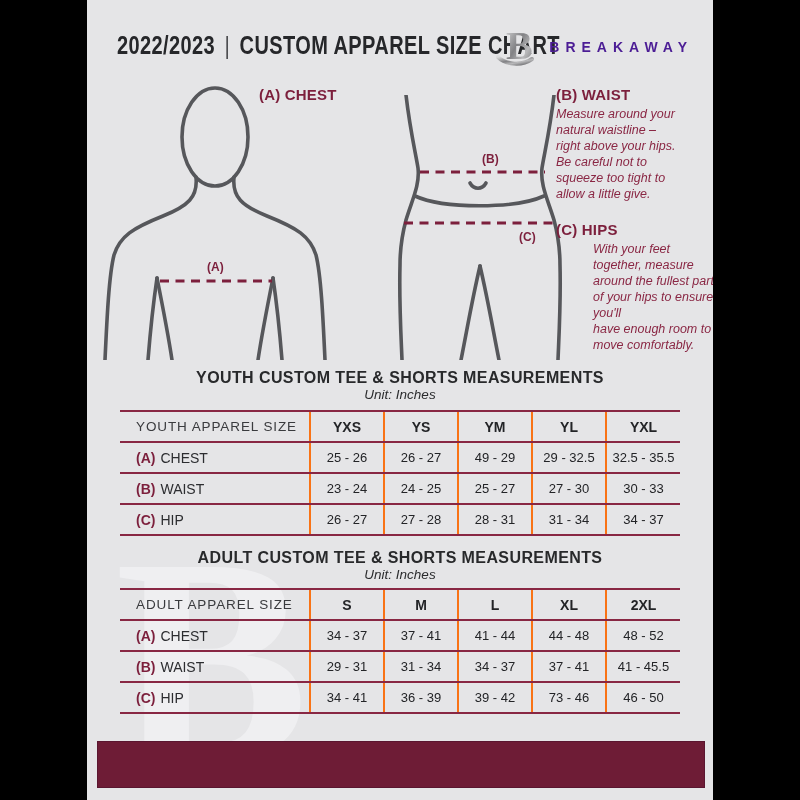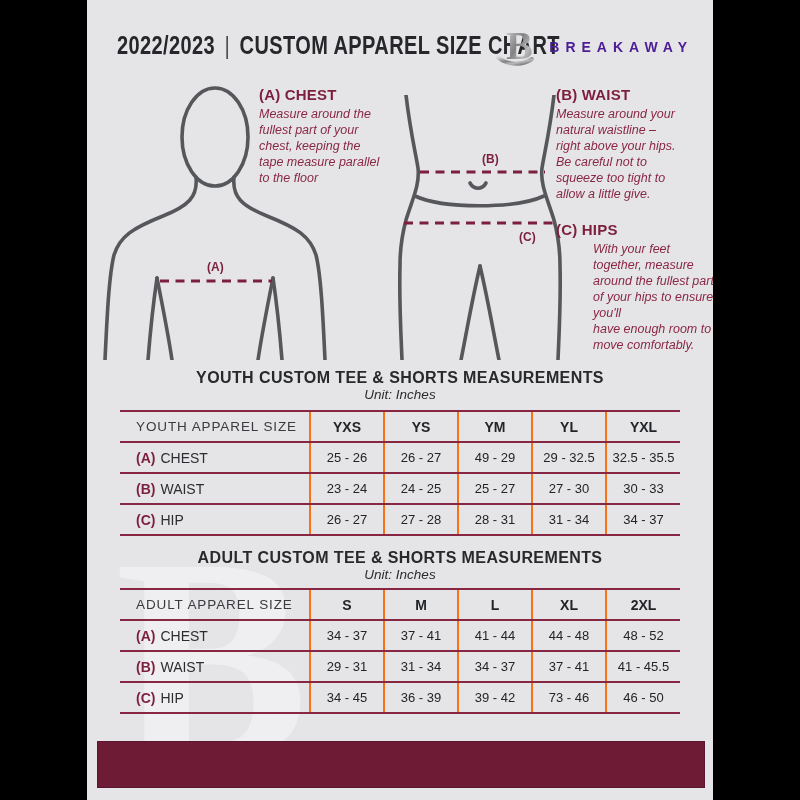--- a/index.html
+++ b/index.html
@@ -125,25 +125,20 @@
       <path d="M92 171 C 84 205, 79 235, 73 265"></path>
       <path d="M92 171 C 100 205, 105 235, 111 265"></path>
     </g>
     <path d="M32 77 L 157 77" stroke="#7c1f3c" stroke-width="3.2" stroke-dasharray="9 6.5" fill="none"></path>
     <path d="M16 128 L 169 128" stroke="#7c1f3c" stroke-width="3.2" stroke-dasharray="9 6.5" fill="none"></path>
     <text x="94" y="68" font-size="12" font-weight="bold" fill="#7c1f3c">(B)</text>
     <text x="131" y="146" font-size="12" font-weight="bold" fill="#7c1f3c">(C)</text>
   </svg>
 
   <div class="g-head" style="left:172px;top:86px;">(A) CHEST</div>
-  <div class="g-body" style="left:172px;top:106px;width:160px;">Measure around the
-fullest part of your
-chest, keeping the
-tape measure parallel
-to the floor</div>
 
   <div class="g-head" style="left:469px;top:86px;">(B) WAIST</div>
   <div class="g-body" style="left:469px;top:106px;">Measure around your
 natural waistline –
 right above your hips.
 Be careful not to
 squeeze too tight to
 allow a little give.</div>
 
   <div class="g-head" style="left:469px;top:221px;">(C) HIPS</div>
@@ -239,21 +234,21 @@
       <tr>
         <td class="lbl"><span class="pre">(B)</span><span>WAIST</span></td>
         <td>29 - 31</td>
         <td>31 - 34</td>
         <td>34 - 37</td>
         <td>37 - 41</td>
         <td>41 - 45.5</td>
       </tr>
       <tr>
         <td class="lbl"><span class="pre">(C)</span><span>HIP</span></td>
-        <td>34 - 45</td>
+        <td>34 - 41</td>
         <td>36 - 39</td>
         <td>39 - 42</td>
         <td>73 - 46</td>
         <td>46 - 50</td>
       </tr>
     </tbody>
   </table>
 
   <div class="footer-bar"></div>
 

